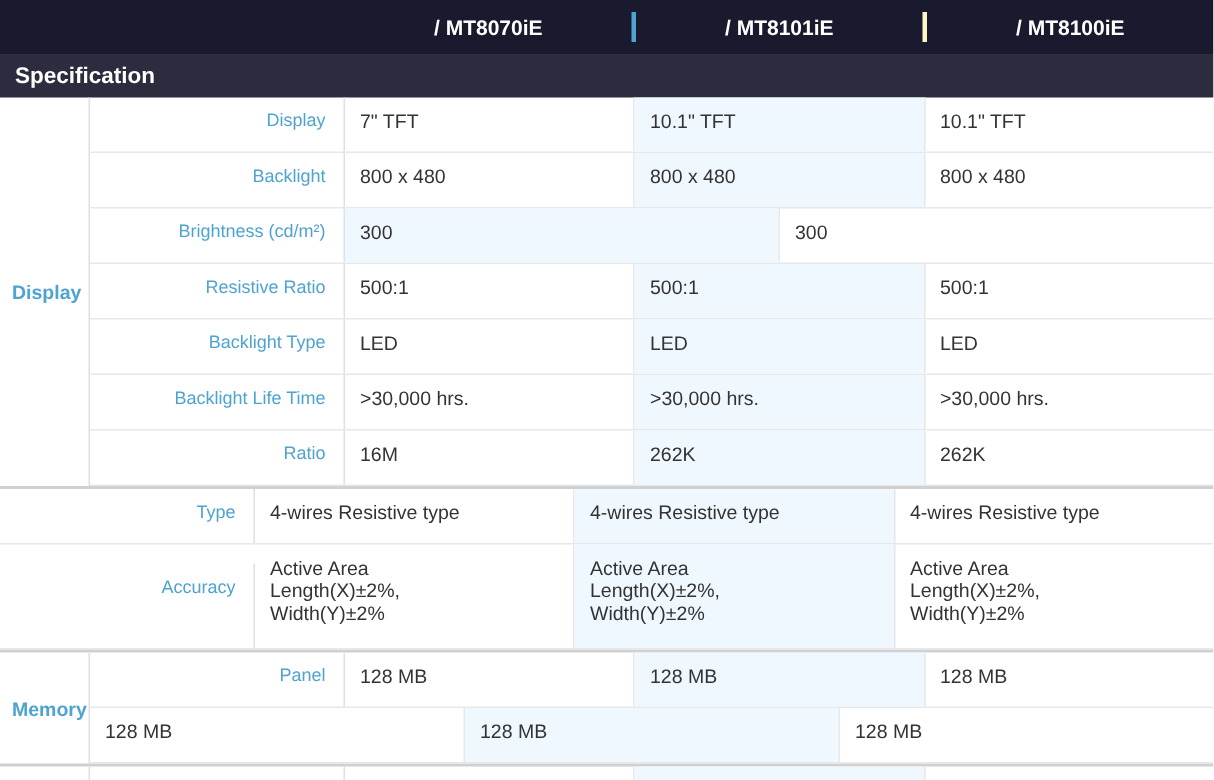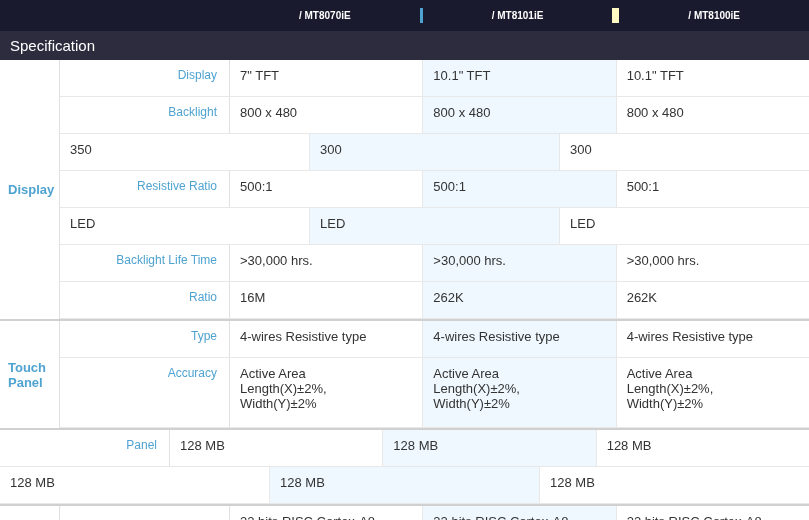--- a/index.html
+++ b/index.html
@@ -8,36 +8,36 @@
     .header-row {
       display: flex;
       background: #1a1a2e;
       color: #fff;
       padding: 8px 0;
     }
     .header-row .col-label { width: 230px; }
     .header-row .col-product {
       flex: 1;
       text-align: center;
-      font-size: 10px;
+      font-size: 14px;
       font-weight: bold;
       padding: 2px 10px;
     }
     .header-row .col-product.highlighted {
       border-left: 3px solid #4fa3d1;
-      border-right: 7px solid #fef9c3;
+      border-right: 3px solid #fef9c3;
       color: #fff;
     }
 
     .spec-title {
       background: #2c2c3e;
       color: #fff;
       padding: 6px 10px;
       font-size: 15px;
-      font-weight: normal;
+      font-weight: bold;
     }
 
     .table-container { width: 100%; }
 
     .data-row {
       display: flex;
       border-bottom: 1px solid #e8e8e8;
     }
 
     .row-label {
@@ -120,33 +120,34 @@
       </div>
 
       <div class="data-row">
         <div class="row-label">Backlight</div>
         <div class="row-cell">800 x 480</div>
         <div class="row-cell highlighted">800 x 480</div>
         <div class="row-cell">800 x 480</div>
       </div>
 
       <div class="data-row">
-        <div class="row-cell">350</div>
+        <div class="row-label">Brightness (cd/m²)</div>
         <div class="row-cell highlighted">300</div>
         <div class="row-cell">300</div>
       </div>
 
       <div class="data-row">
         <div class="row-label">Resistive Ratio</div>
         <div class="row-cell">500:1</div>
         <div class="row-cell highlighted">500:1</div>
         <div class="row-cell">500:1</div>
       </div>
 
       <div class="data-row">
+        <div class="row-label">Backlight Type</div>
         <div class="row-cell">LED</div>
         <div class="row-cell highlighted">LED</div>
         <div class="row-cell">LED</div>
       </div>
 
       <div class="data-row">
         <div class="row-label">Backlight Life Time</div>
         <div class="row-cell">&gt;30,000 hrs.</div>
         <div class="row-cell highlighted">&gt;30,000 hrs.</div>
         <div class="row-cell">&gt;30,000 hrs.</div>
@@ -155,46 +156,46 @@
       <div class="data-row">
         <div class="row-label">Ratio</div>
         <div class="row-cell">16M</div>
         <div class="row-cell highlighted">262K</div>
         <div class="row-cell">262K</div>
       </div>
     </div>
   </div>
 
   <div class="section-wrapper">
-    <div class="section-side-label">Touch Panel</div>
     <div class="section-rows">
 
       <div class="data-row">
         <div class="row-label">Type</div>
         <div class="row-cell">4-wires Resistive type</div>
         <div class="row-cell highlighted">4-wires Resistive type</div>
         <div class="row-cell">4-wires Resistive type</div>
       </div>
 
       <div class="data-row" style="min-height:70px;">
-        <div class="row-label" style="padding-top:8px;">Accuracy</div>
+        <div class="row-label" style="padding-top:8px;margin-top:13px;">Accuracy</div>
         <div class="row-cell" style="white-space:pre-line;">Active Area
 Length(X)±2%,
 Width(Y)±2%</div>
         <div class="row-cell highlighted" style="white-space:pre-line;">Active Area
 Length(X)±2%,
 Width(Y)±2%</div>
         <div class="row-cell" style="white-space:pre-line;">Active Area
 Length(X)±2%,
 Width(Y)±2%</div>
       </div>
     </div>
   </div>
 
   <div class="section-wrapper">
+    <div class="section-side-label">Memory</div>
     <div class="section-rows">
 
       <div class="data-row">
         <div class="row-label">Panel</div>
         <div class="row-cell">128 MB</div>
         <div class="row-cell highlighted">128 MB</div>
         <div class="row-cell">128 MB</div>
       </div>
 
       <div class="data-row">

